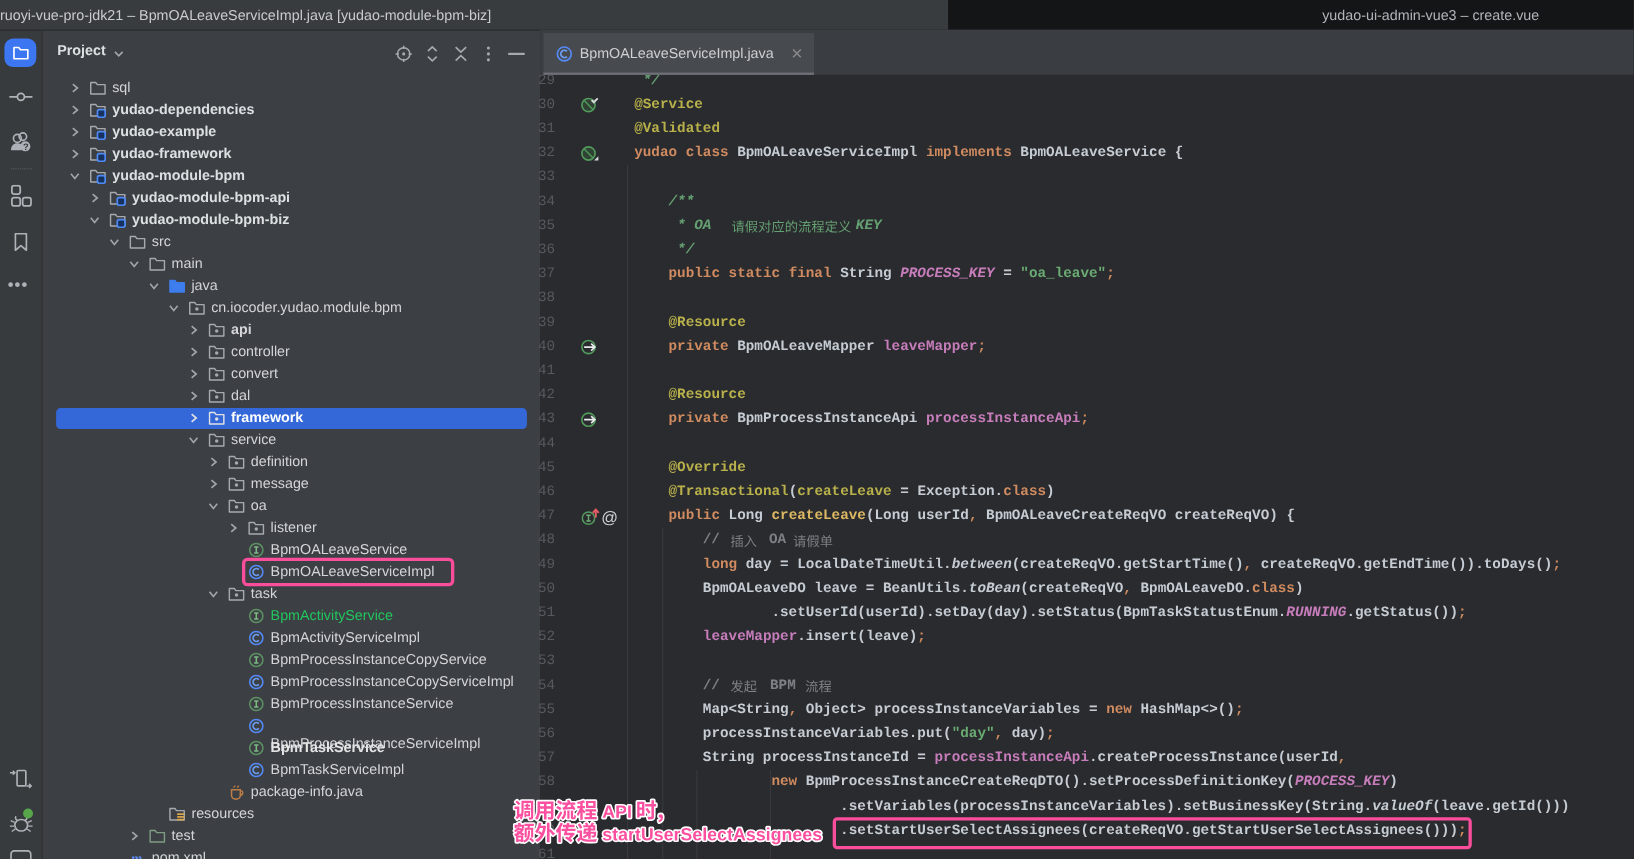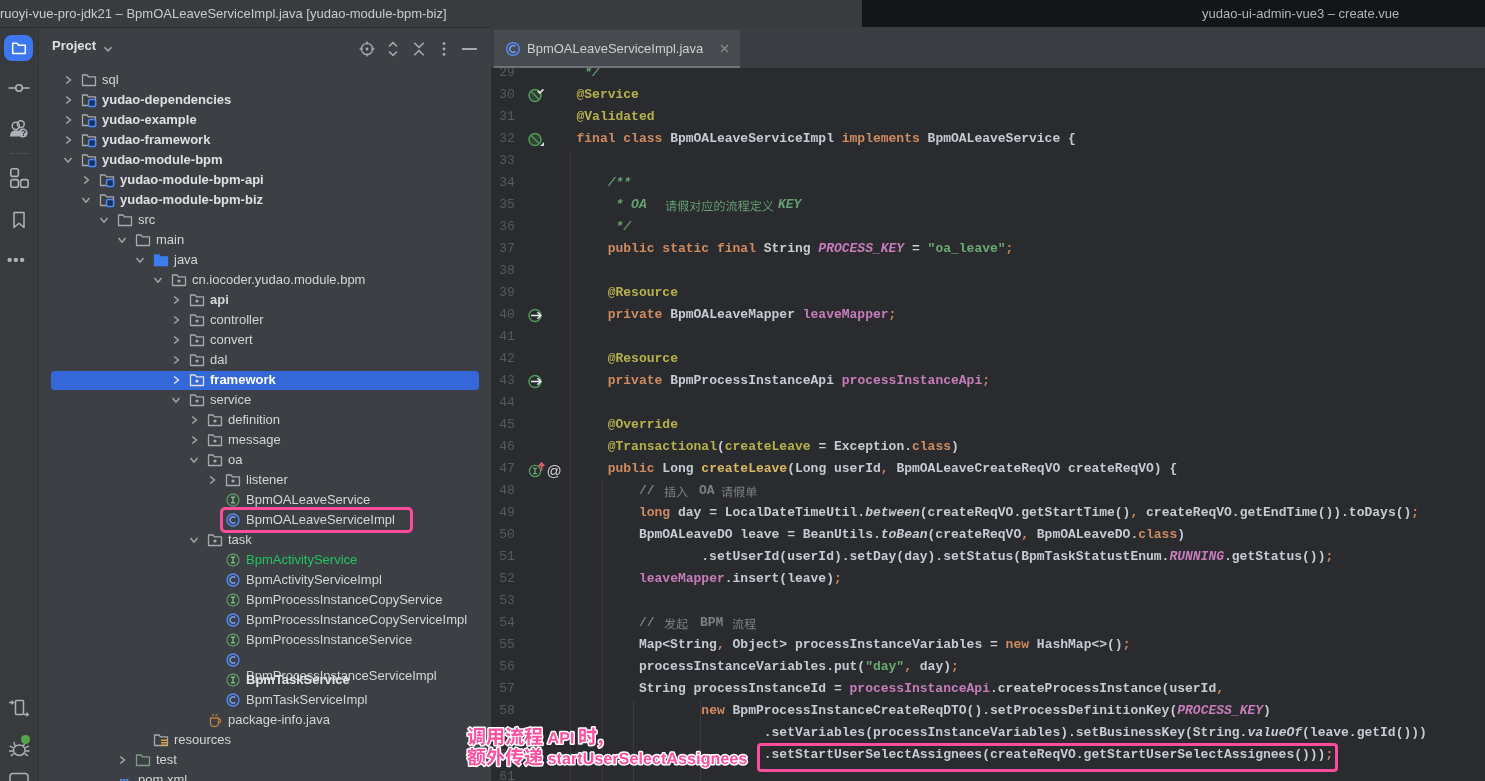--- a/index.html
+++ b/index.html
@@ -3,21 +3,21 @@
 *{margin:0;padding:0;box-sizing:border-box}
 html,body{width:1485px;height:781px;overflow:hidden;background:#2a2b2e;
  font-family:"Liberation Sans",sans-serif;}
 .a{position:absolute}
 .code{font-family:"Liberation Mono",monospace;font-size:13px;line-height:22px;white-space:pre;color:#c6ccd4;font-weight:bold}
 .k{color:#d08b60} .an{color:#b8b14b} .st{color:#6aab73}
 .dc{color:#65a072;font-style:italic} .dci{color:#65a072;font-style:italic}
 .cm{color:#7d8187} .fl{color:#c77dbb} .fli{color:#c77dbb;font-style:italic}
 .mt{color:#dcb863} .it{font-style:italic}
 .tree{font-size:13px;color:#d3d5d9;line-height:20px;white-space:nowrap}
-.lnum{font-family:"Liberation Mono",monospace;font-size:13px;line-height:22px;color:#56595f;text-align:center;width:36px}
+.lnum{font-family:"Liberation Mono",monospace;font-size:13px;line-height:22px;color:#56595f;text-align:left;width:36px}
 svg{display:block}
 </style></head><body>
 
 <div class="a" style="left:0;top:0;width:862px;height:27px;background:#393c3f"></div>
 <div class="a" style="left:862px;top:0;width:623px;height:27px;background:#141516"></div>
 <div class="a" style="left:0;top:0;width:862px;height:27px;line-height:27px;text-align:left;font-size:13px;color:#c9cbce">ruoyi-vue-pro-jdk21 – BpmOALeaveServiceImpl.java [yudao-module-bpm-biz]</div>
 <div class="a" style="left:1202px;top:0;height:27px;line-height:27px;font-size:13px;color:#b2b5b8">yudao-ui-admin-vue3 – create.vue</div>
 <div class="a" style="left:0;top:27px;width:38px;height:754px;background:#383b3e"></div>
 <div class="a" style="left:4px;top:35px;width:29px;height:26px;border-radius:8px;background:#3c76f0"></div>
 <svg class="a" style="left:10.5px;top:41px" width="16" height="15" viewBox="0 0 16 15" fill="none" stroke="#fff" stroke-width="1.5" stroke-linejoin="round">
@@ -333,21 +333,21 @@
 <div class="a" style="left:601.8px;top:480px;width:1px;height:301px;background:rgba(255,255,255,0.07)"></div>
 <div class="a" style="left:633px;top:700px;width:1px;height:81px;background:rgba(255,255,255,0.07)"></div>
 <div class="a" style="left:700px;top:700px;width:1px;height:81px;background:rgba(255,255,255,0.07)"></div>
 <div class="a lnum" style="left:489px;top:62px">29</div>
 <div class="a code" style="left:576.5px;top:62px"><span class="dc"> */</span></div>
 <div class="a lnum" style="left:489px;top:84px">30</div>
 <div class="a code" style="left:576.5px;top:84px"><span class="an">@Service</span></div>
 <div class="a lnum" style="left:489px;top:106px">31</div>
 <div class="a code" style="left:576.5px;top:106px"><span class="an">@Validated</span></div>
 <div class="a lnum" style="left:489px;top:128px">32</div>
-<div class="a code" style="left:576.5px;top:128px"><span class="k">final class </span>BpmOALeaveServiceImpl <span class="k">implements </span>BpmOALeaveService {</div>
+<div class="a code" style="left:576.5px;top:128px"><span class="k">yudao class </span>BpmOALeaveServiceImpl <span class="k">implements </span>BpmOALeaveService {</div>
 <div class="a lnum" style="left:489px;top:150px">33</div>
 <div class="a lnum" style="left:489px;top:172px">34</div>
 <div class="a code" style="left:576.5px;top:172px">    <span class="dc">/**</span></div>
 <div class="a lnum" style="left:489px;top:194px">35</div>
 <div class="a lnum" style="left:489px;top:216px">36</div>
 <div class="a code" style="left:576.5px;top:216px"><span class="dc">     */</span></div>
 <div class="a lnum" style="left:489px;top:238px">37</div>
 <div class="a code" style="left:576.5px;top:238px">    <span class="k">public static final </span>String <span class="fli">PROCESS_KEY</span> = <span class="st">"oa_leave"</span><span class="k">;</span></div>
 <div class="a lnum" style="left:489px;top:260px">38</div>
 <div class="a lnum" style="left:489px;top:282px">39</div>

